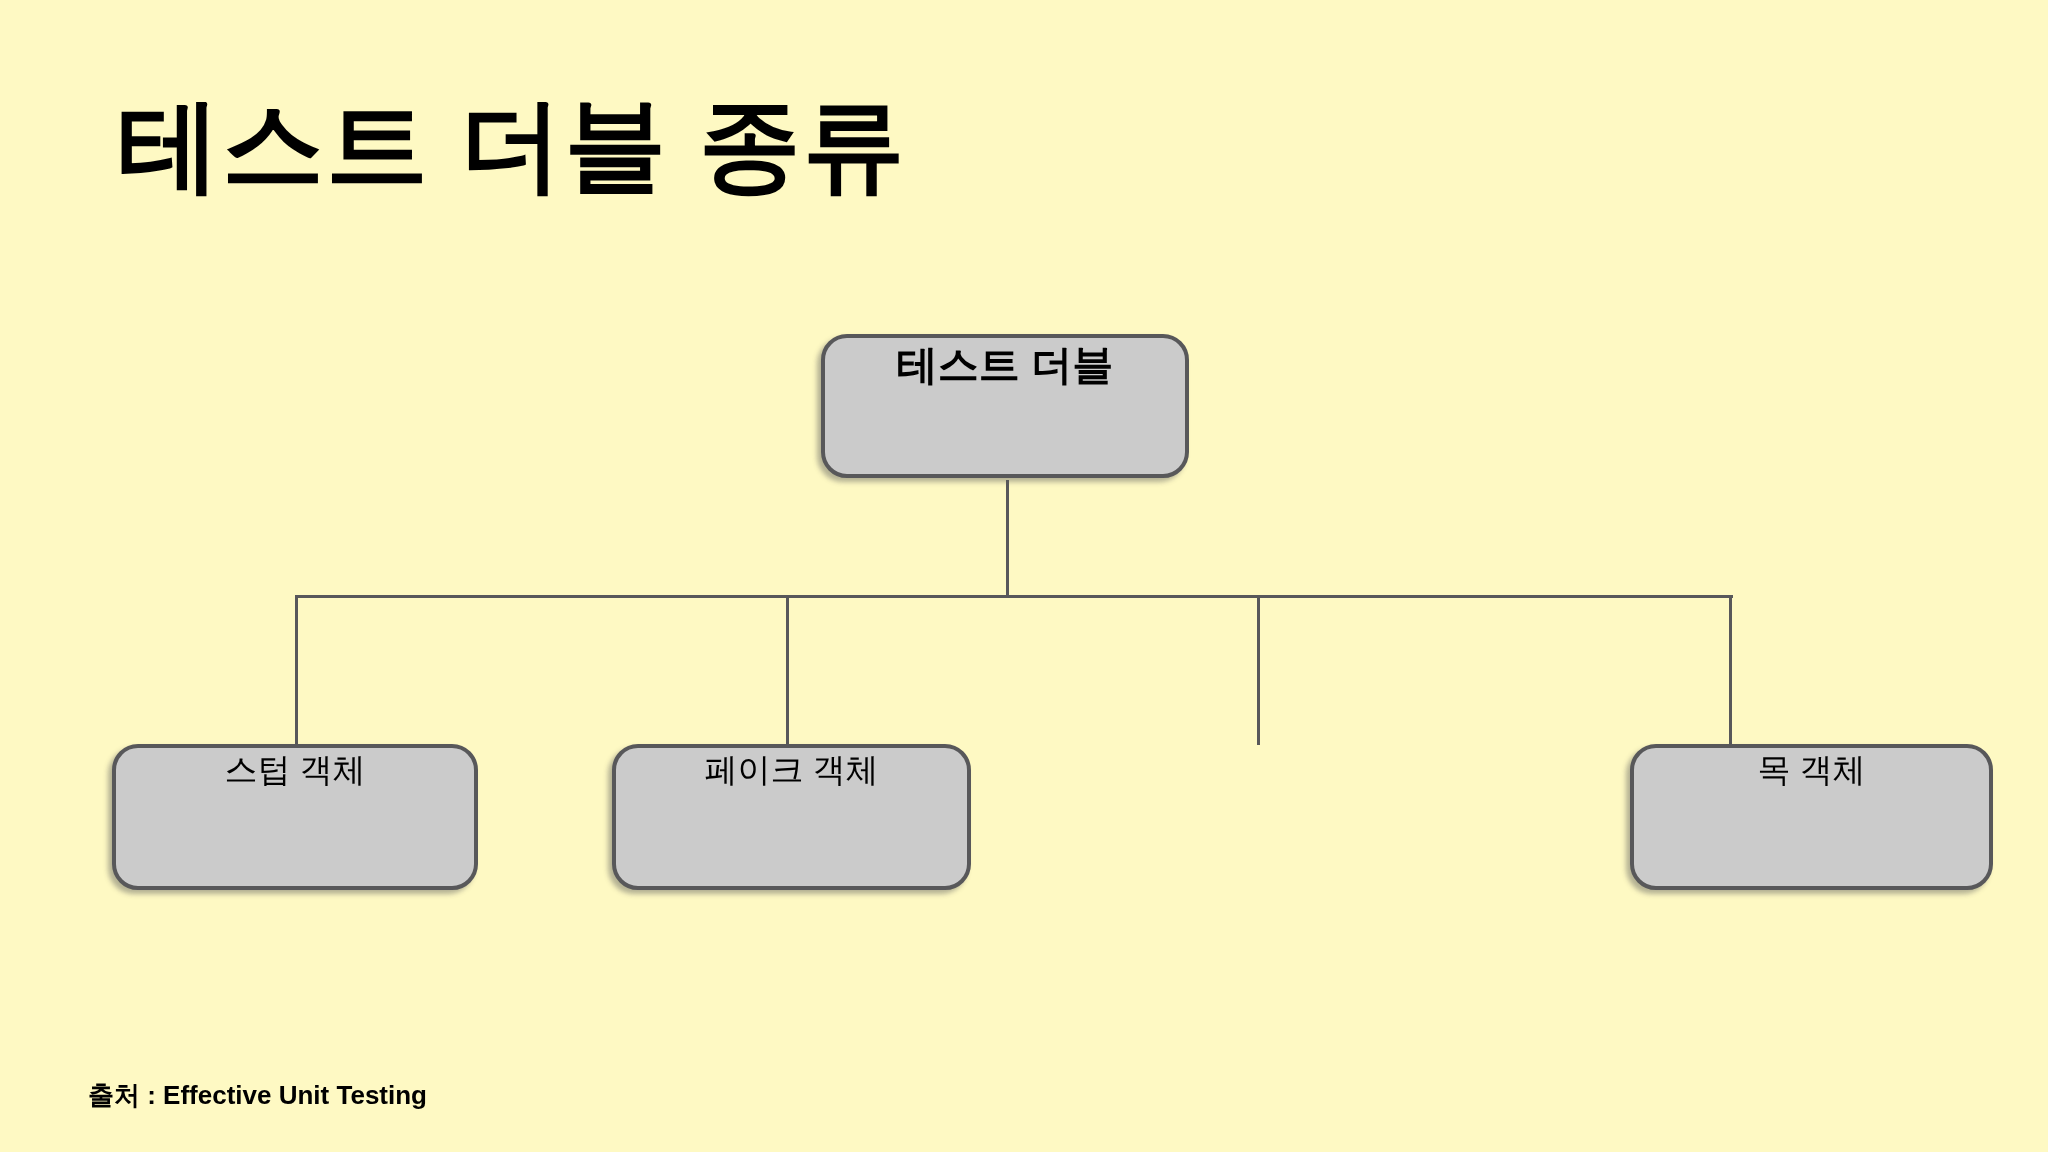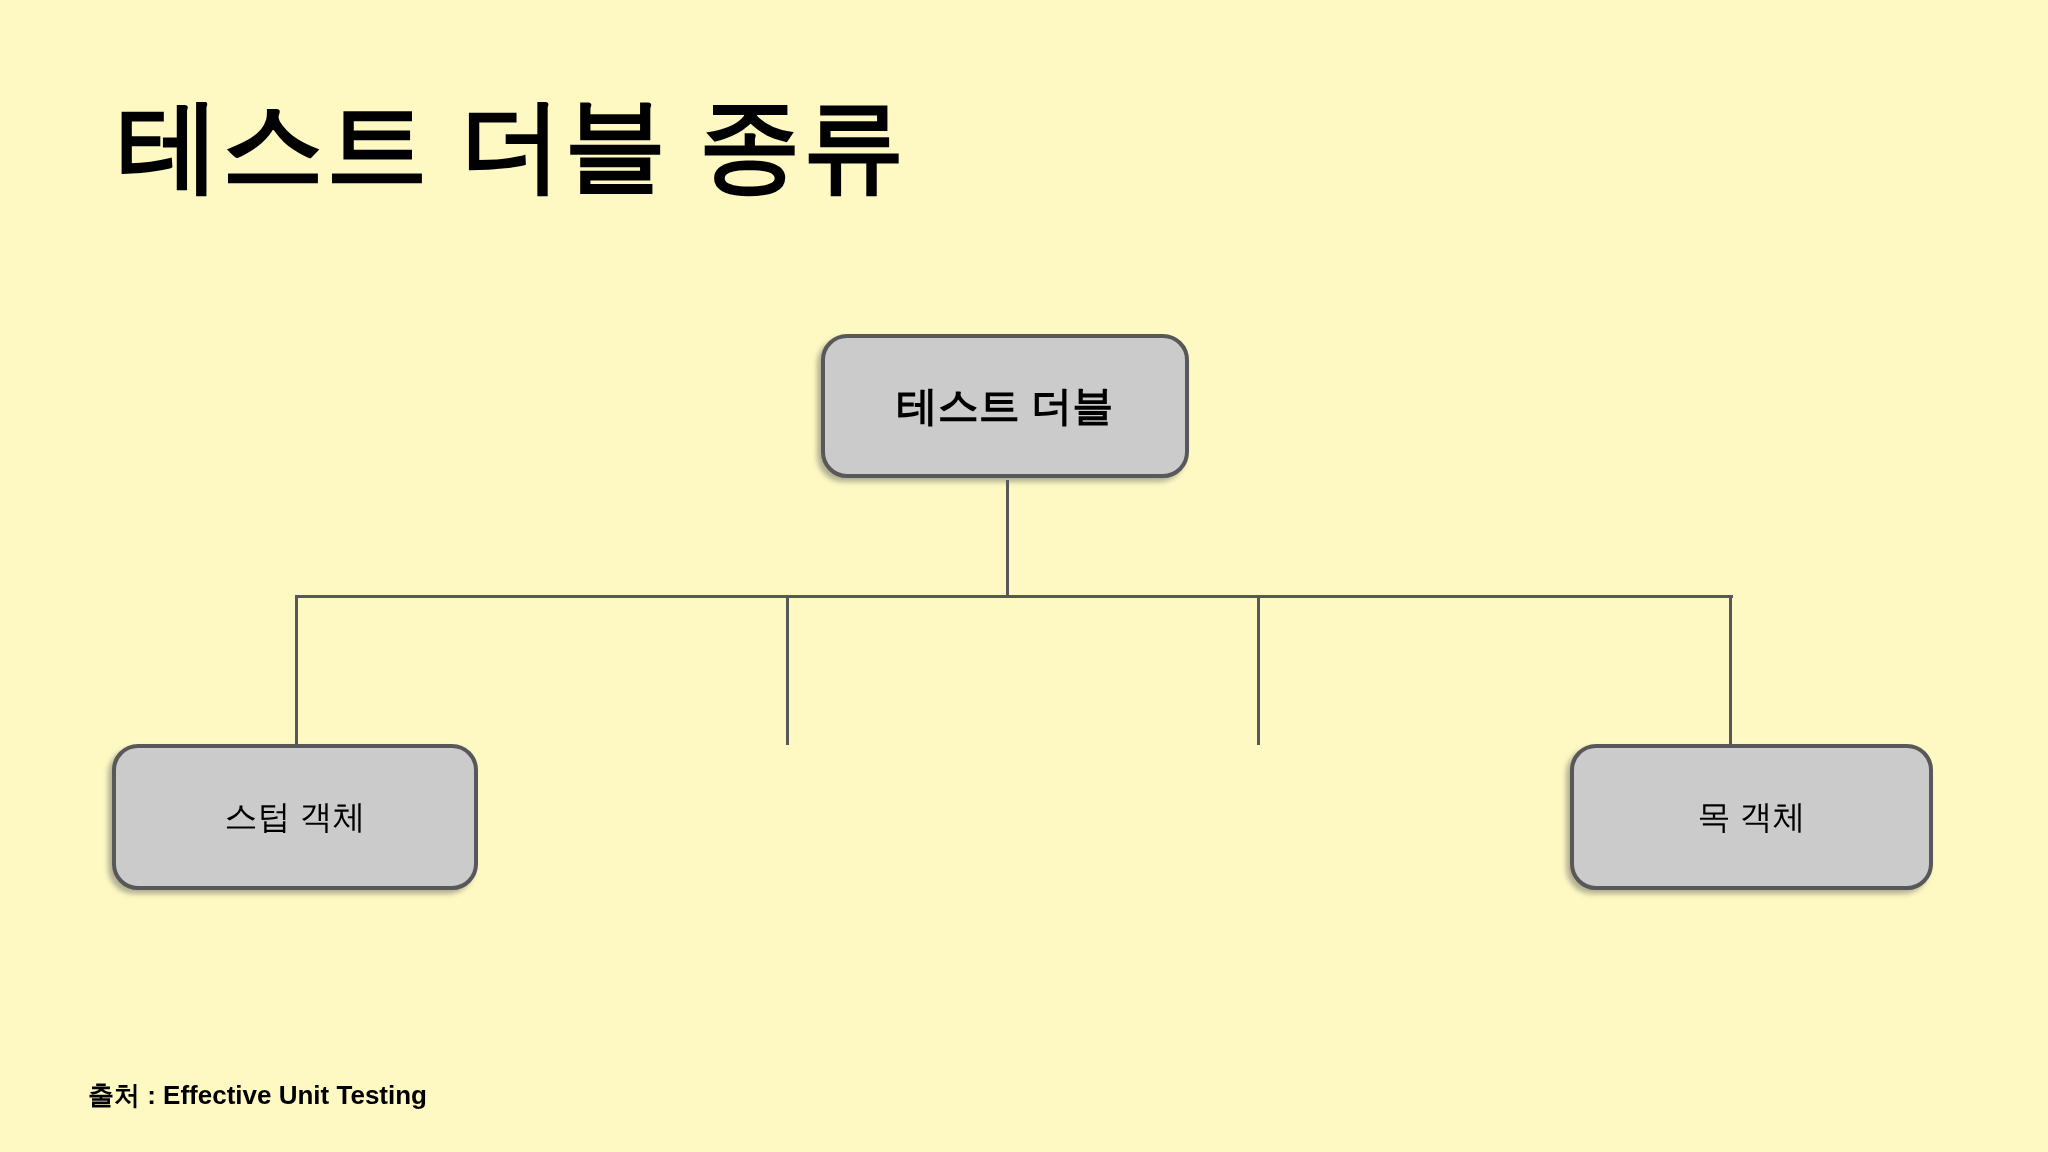--- a/index.html
+++ b/index.html
@@ -27,21 +27,20 @@
     white-space: nowrap;
   }
   .node {
     position: absolute;
     box-sizing: border-box;
     background: #cbcbcb;
     border: 4px solid #58585a;
     border-radius: 26px;
     box-shadow: -4px 4px 5px rgba(90,90,90,0.45);
     display: flex;
-    align-items: center;
     justify-content: center;
     text-align: center;
     color: #000000;
   }
   .node-root {
     left: 821px;
     top: 334px;
     width: 368px;
     height: 144px;
   }
@@ -53,21 +52,21 @@
     top: 744px;
     height: 146px;
   }
   .node-child .node-label {
     font-size: 33px;
     font-weight: 400;
   }
   .node-child-1 { left: 112px;  width: 366px; }
   .node-child-2 { left: 612px;  width: 359px; }
   .node-child-3 { left: 1094px; width: 357px; }
-  .node-child-4 { left: 1570px; width: 363px; }
+  .node-child-4 { left: 1630px; width: 363px; }
   .line {
     position: absolute;
     background: #58585a;
   }
   .line-root-drop { left: 1006px; top: 480px; width: 3px; height: 117px; }
   .line-rail      { left: 295px;  top: 595px; width: 1438px; height: 3px; }
   .line-drop-1    { left: 295px;  top: 596px; width: 3px; height: 149px; }
   .line-drop-2    { left: 786px;  top: 596px; width: 3px; height: 149px; }
   .line-drop-3    { left: 1257px; top: 596px; width: 3px; height: 149px; }
   .line-drop-4    { left: 1729px; top: 596px; width: 3px; height: 149px; }
@@ -96,20 +95,23 @@
   <div class="line line-drop-4"></div>
 
   <div class="node node-root">
     <span class="node-label">테스트 더블</span>
   </div>
 
   <div class="node node-child node-child-1">
     <span class="node-label">스텁 객체</span>
   </div>
 
+  <div class="node node-child node-child-2">
+    <span class="node-label">페이크 객체</span>
+  </div>
 
 
   <div class="node node-child node-child-4">
     <span class="node-label">목 객체</span>
   </div>
 
   <div class="footer">출처 : Effective Unit Testing</div>
 
 </div>
 

